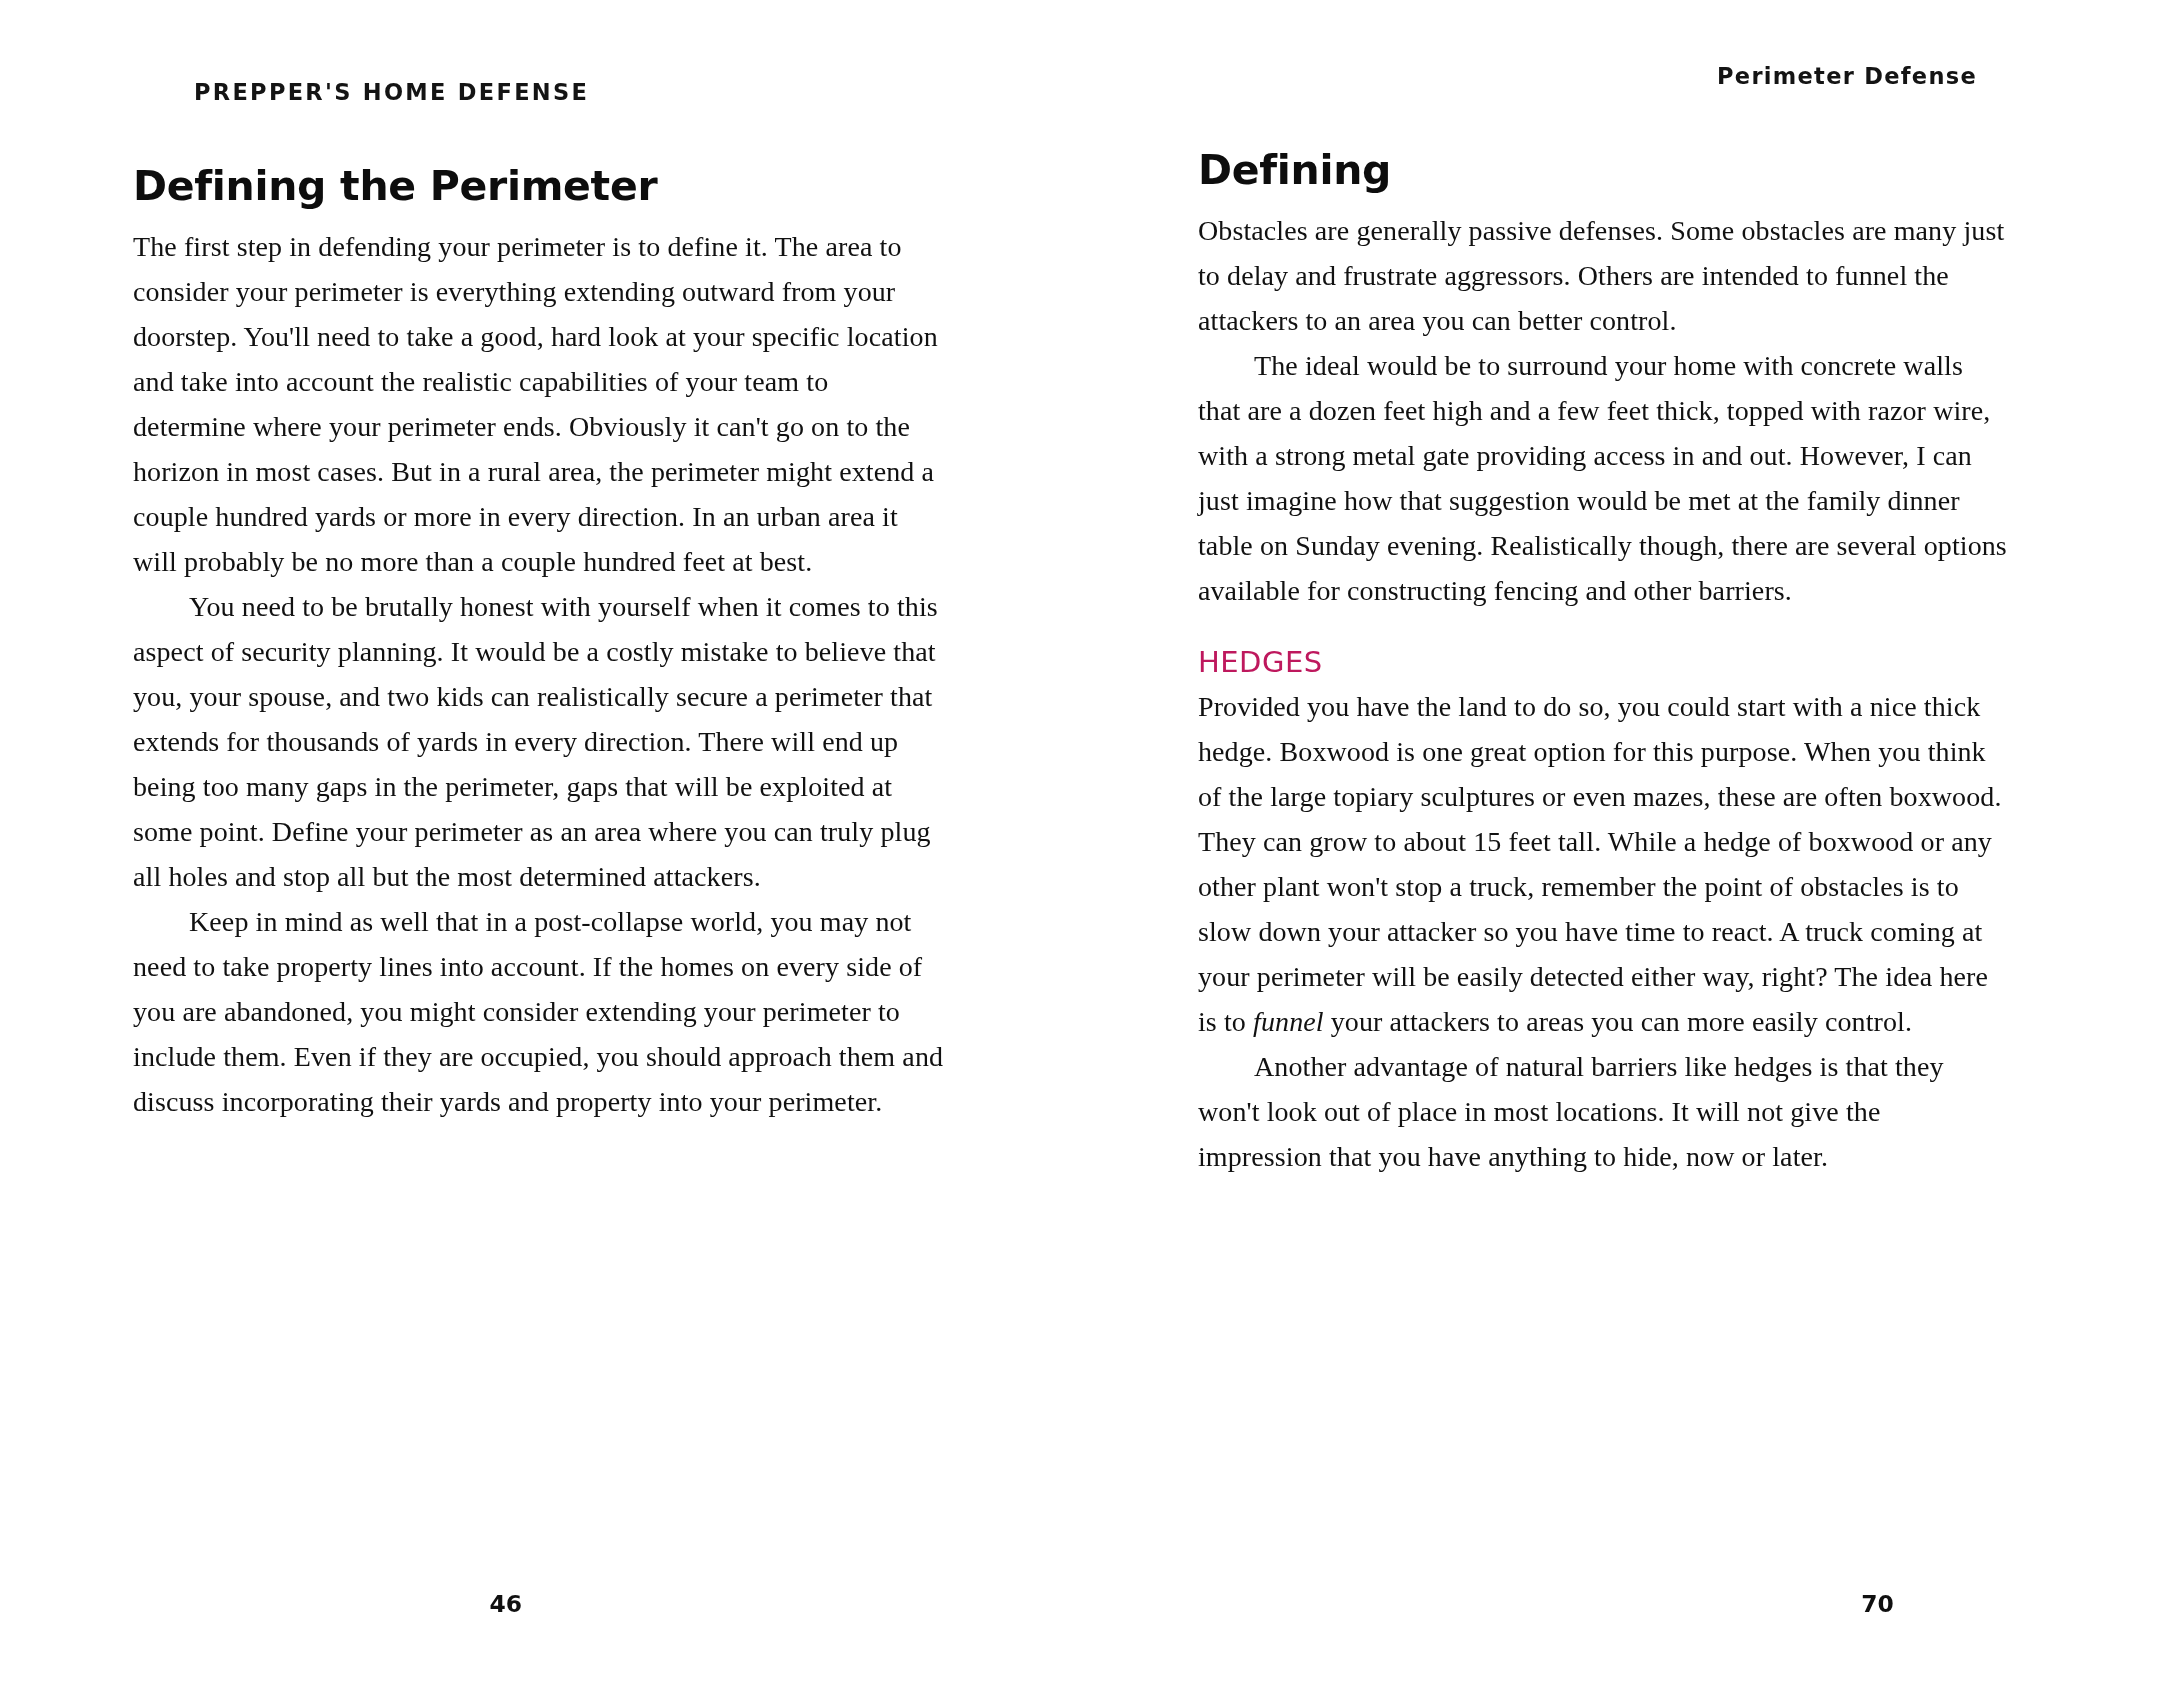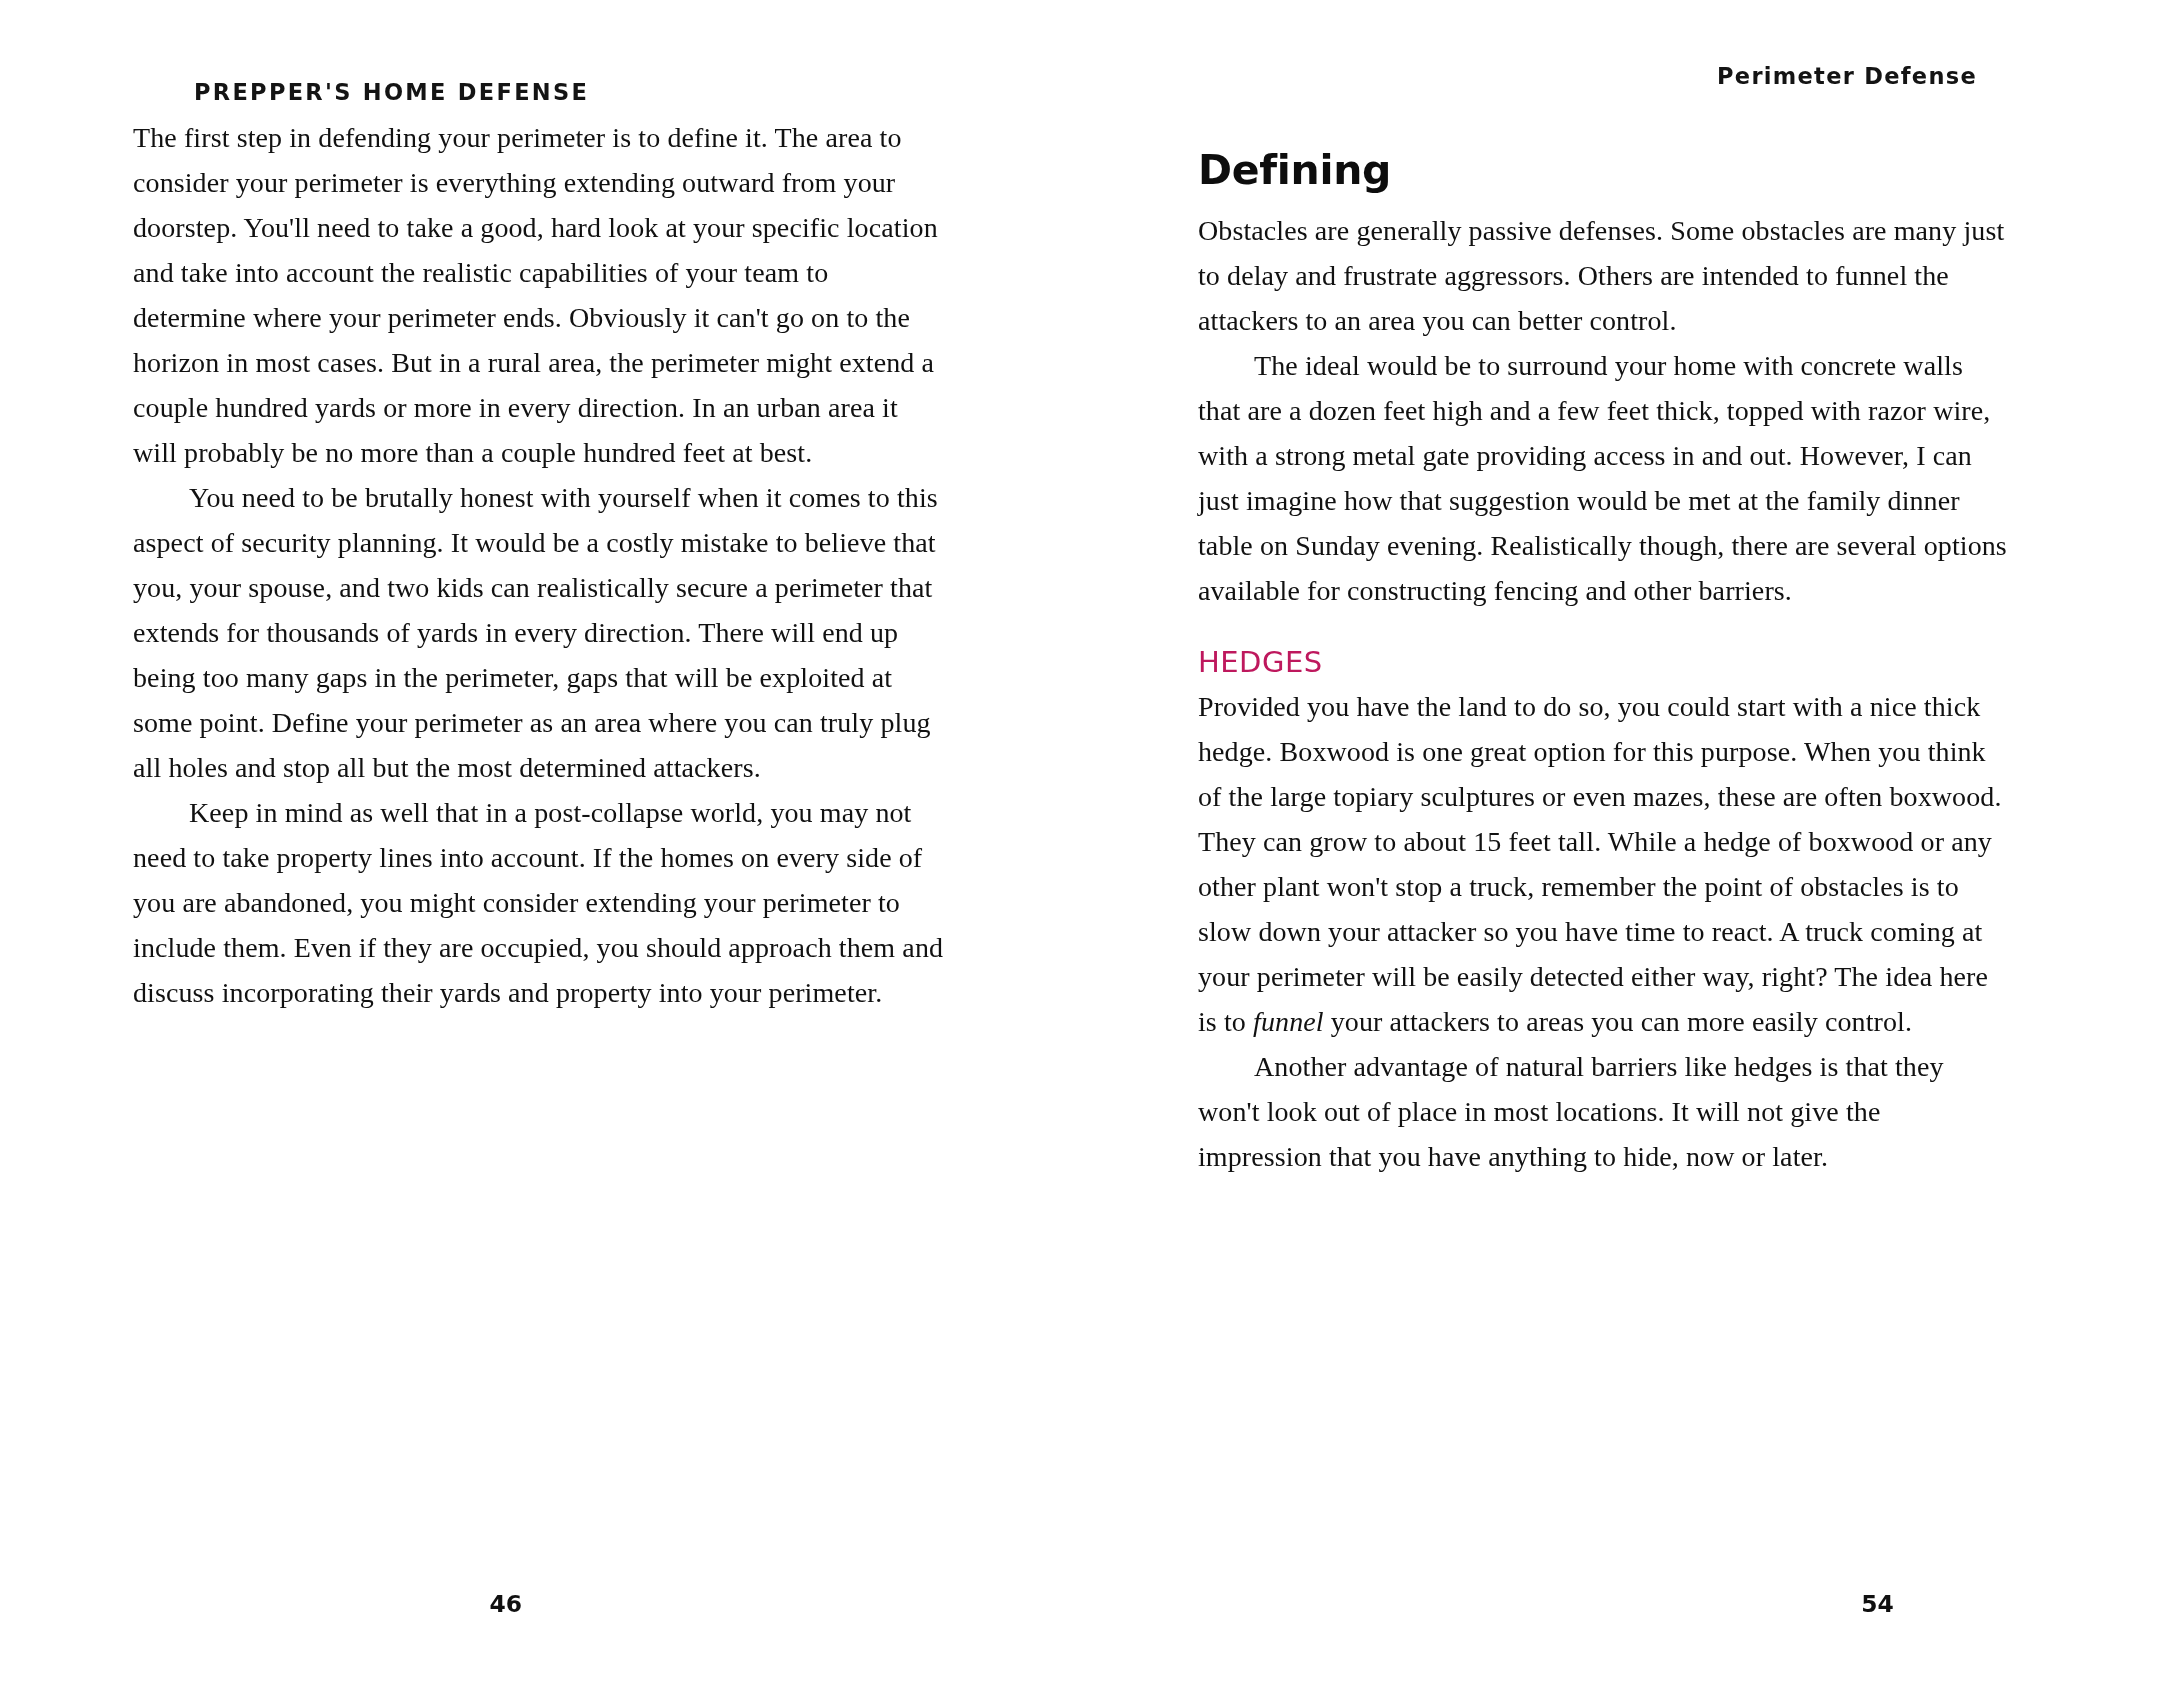--- a/index.html
+++ b/index.html
@@ -112,20 +112,21 @@
   em { font-style: italic; }
 </style>
 </head>
 <body>
 
 <div class="spread">
 
   <div class="page page-left">
     <div class="running-head left">PREPPER'S HOME DEFENSE</div>
 
+    <h1 class="chapter-title">Defining the Perimeter</h1>
 
     <div class="col-left">
       <p class="body">The first step in defending your perimeter is to define it. The area to consider your perimeter is everything extending outward from your doorstep. You'll need to take a good, hard look at your specific location and take into account the realistic capabilities of your team to determine where your perimeter ends. Obviously it can't go on to the horizon in most cases. But in a rural area, the perimeter might extend a couple hundred yards or more in every direction. In an urban area it will probably be no more than a couple hundred feet at best.</p>
       <p class="body indent">You need to be brutally honest with yourself when it comes to this aspect of security planning. It would be a costly mistake to believe that you, your spouse, and two kids can realistically secure a perimeter that extends for thousands of yards in every direction. There will end up being too many gaps in the perimeter, gaps that will be exploited at some point. Define your perimeter as an area where you can truly plug all holes and stop all but the most determined attackers.</p>
       <p class="body indent">Keep in mind as well that in a post-collapse world, you may not need to take property lines into account. If the homes on every side of you are abandoned, you might consider extending your perimeter to include them. Even if they are occupied, you should approach them and discuss incorporating their yards and property into your perimeter.</p>
     </div>
 
     <div class="folio left">46</div>
   </div>
 
@@ -137,17 +138,17 @@
     <div class="col-right">
       <p class="body">Obstacles are generally passive defenses. Some obstacles are many just to delay and frustrate aggressors. Others are intended to funnel the attackers to an area you can better control.</p>
       <p class="body indent">The ideal would be to surround your home with concrete walls that are a dozen feet high and a few feet thick, topped with razor wire, with a strong metal gate providing access in and out. However, I can just imagine how that suggestion would be met at the family dinner table on Sunday evening. Realistically though, there are several options available for constructing fencing and other barriers.</p>
 
       <h2 class="sub-head">HEDGES</h2>
 
       <p class="body">Provided you have the land to do so, you could start with a nice thick hedge. Boxwood is one great option for this purpose. When you think of the large topiary sculptures or even mazes, these are often boxwood. They can grow to about 15 feet tall. While a hedge of boxwood or any other plant won't stop a truck, remember the point of obstacles is to slow down your attacker so you have time to react. A truck coming at your perimeter will be easily detected either way, right? The idea here is to <em>funnel</em> your attackers to areas you can more easily control.</p>
       <p class="body indent">Another advantage of natural barriers like hedges is that they won't look out of place in most locations. It will not give the impression that you have anything to hide, now or later.</p>
     </div>
 
-    <div class="folio right">54</div>
+    <div class="folio right">70</div>
   </div>
 
 </div>
 
 
 </body></html>

